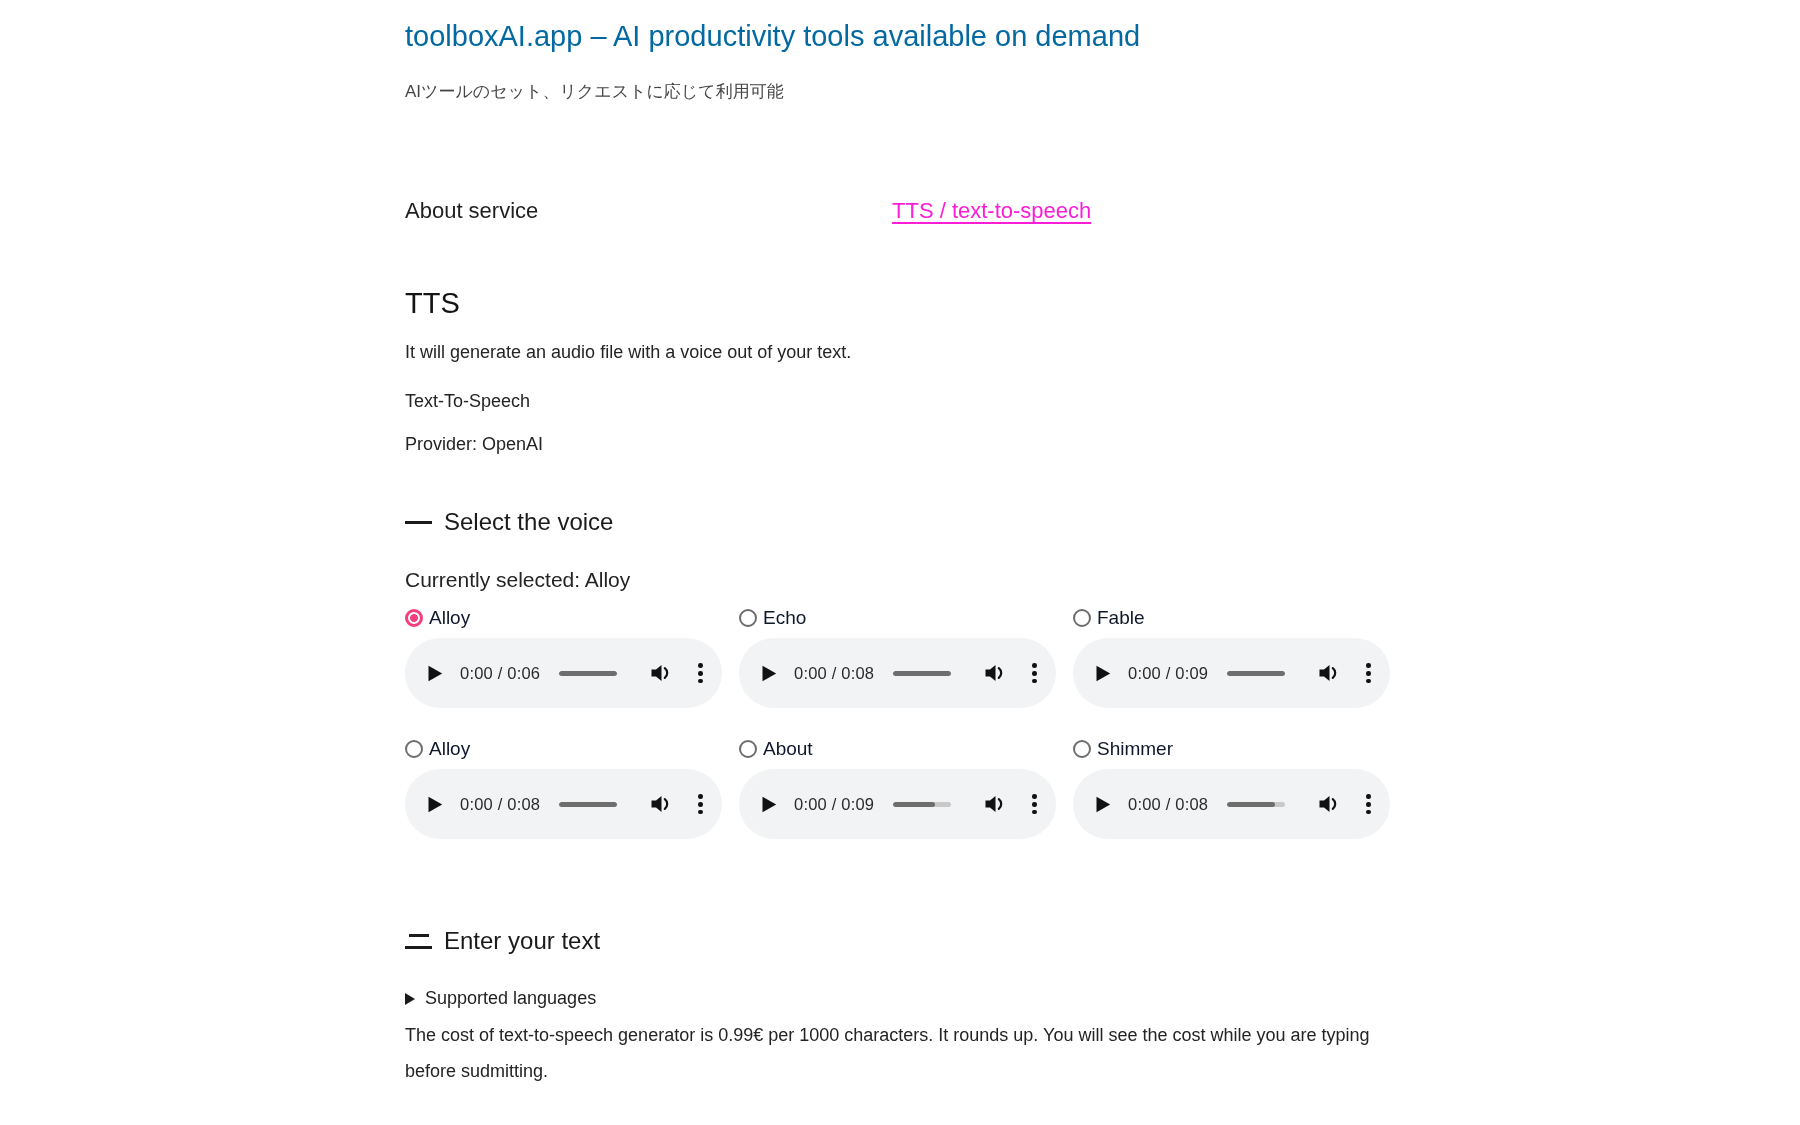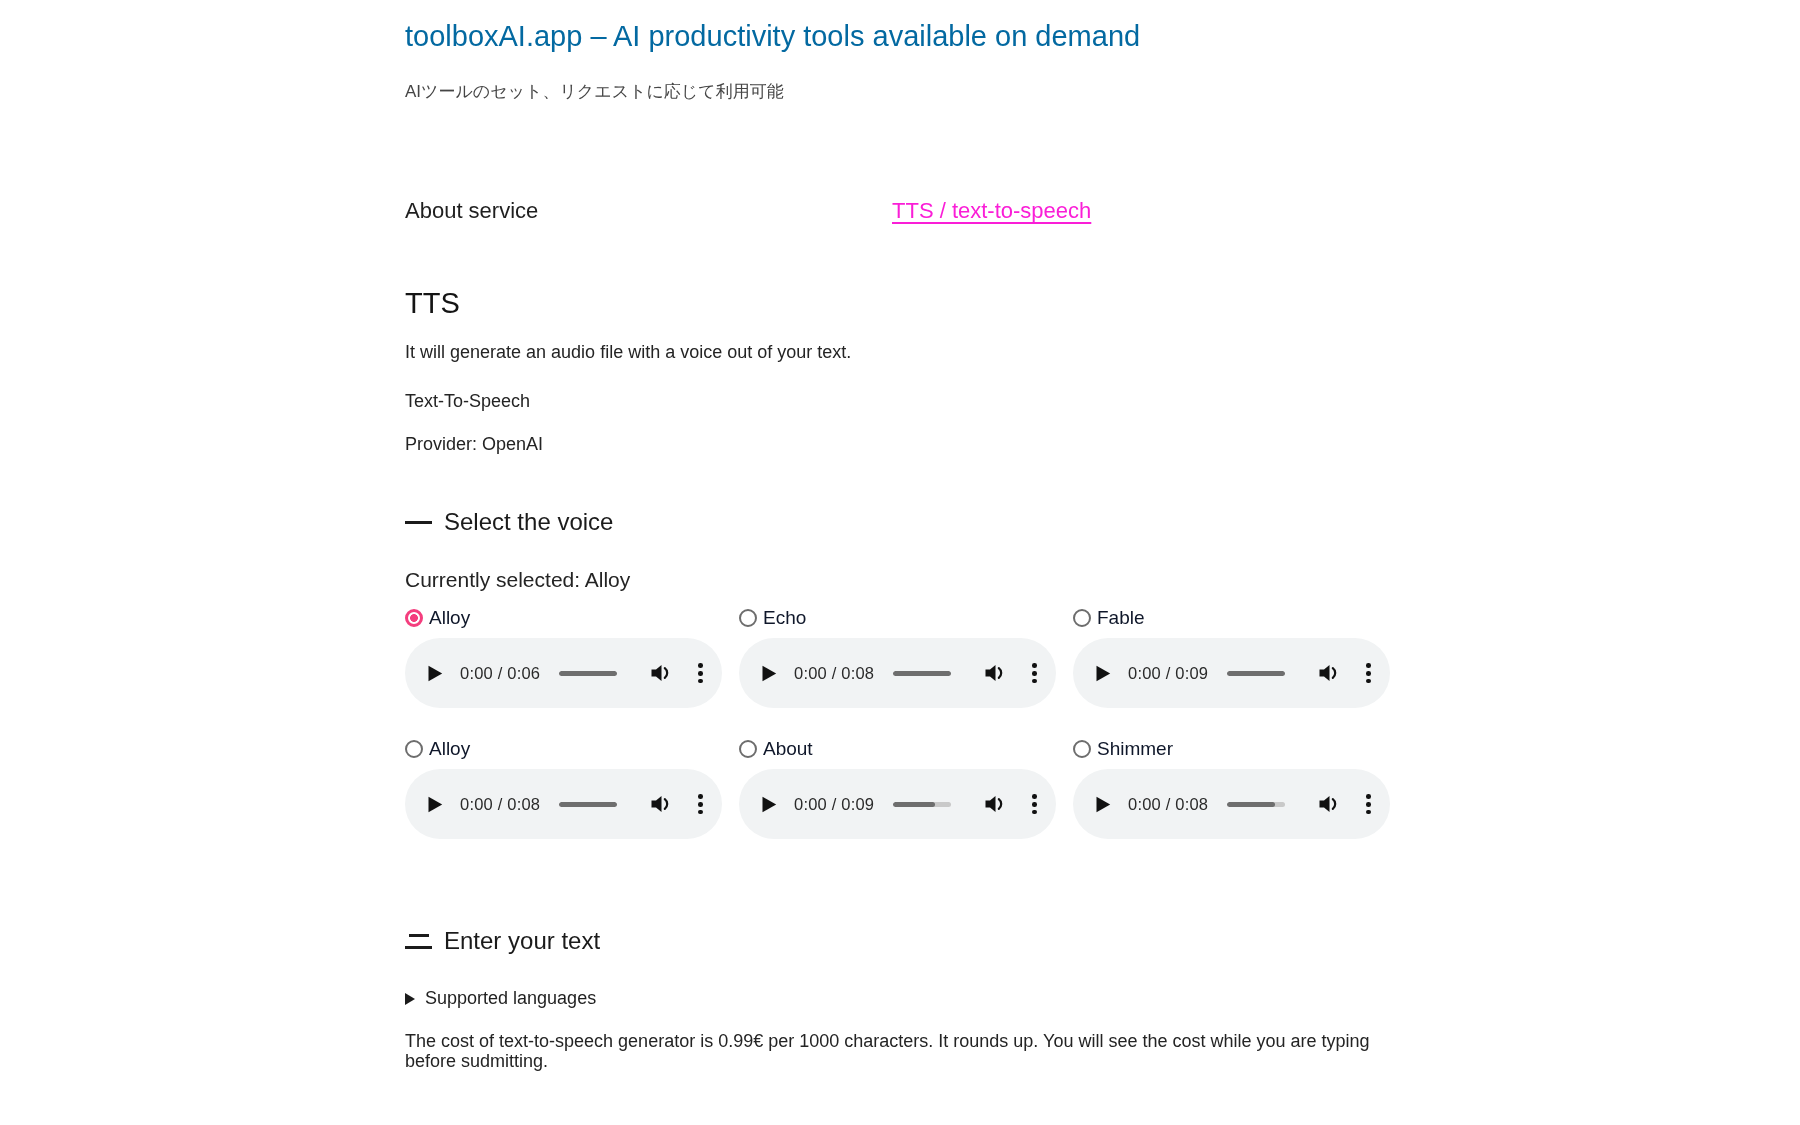--- a/index.html
+++ b/index.html
@@ -129,21 +129,21 @@
   .dots-btn i { width: 4.6px; height: 4.6px; border-radius: 50%; background: #111; }
 
   .summary-row { margin-top: 33px; display: flex; align-items: center; font-size: 18px; color: #1f1f1f; cursor: pointer; }
   .disclosure-tri {
     width: 0; height: 0;
     border-left: 10px solid #1b1b1b;
     border-top: 6px solid transparent;
     border-bottom: 6px solid transparent;
     margin-right: 10px;
   }
-  .cost-p { margin-top: 22px; font-size: 18px; line-height: 20px; color: #242424; width: 1005px; }
+  .cost-p { margin-top: 8px; font-size: 18px; line-height: 36px; color: #242424; width: 1005px; }
   .size-p { margin-top: 15px; font-size: 18px; color: #242424; }
 </style>
 </head>
 <body>
 
 <div class="column">
 
   <h1 class="page-title">toolboxAI.app – AI productivity tools available on demand</h1>
   <div class="subtitle-ja">AIツールのセット、リクエストに応じて利用可能</div>
 

